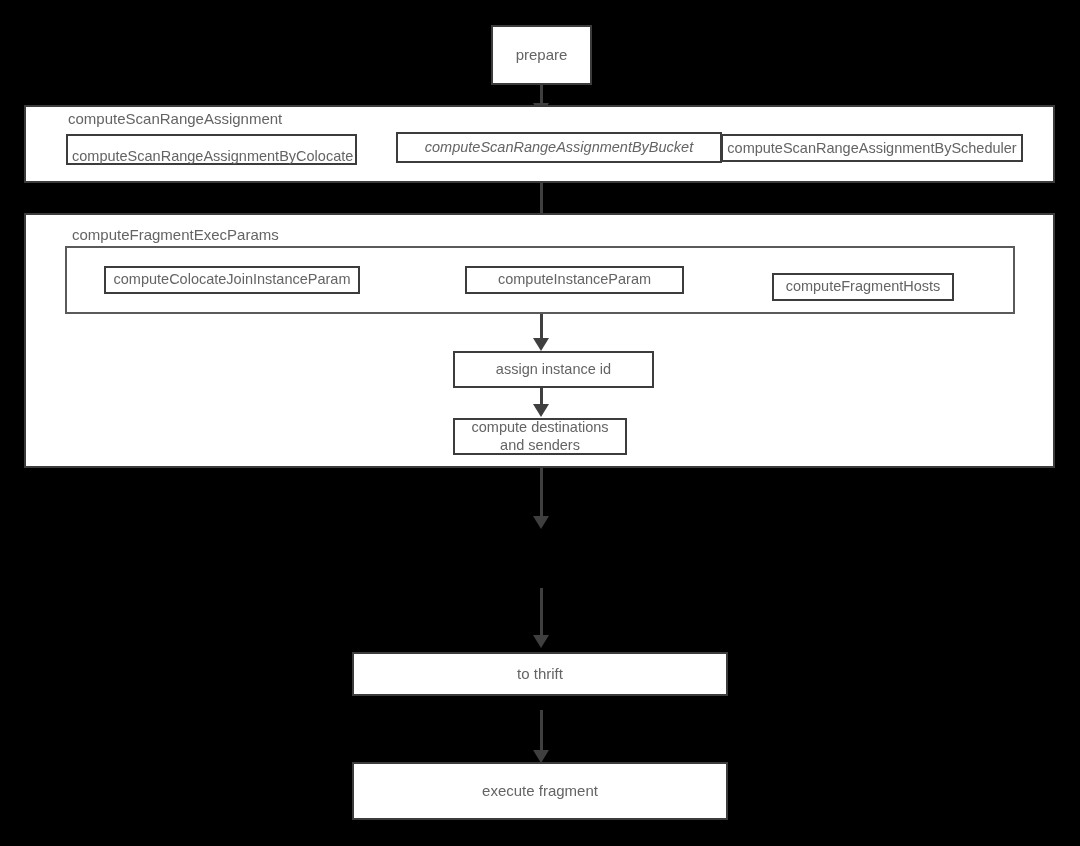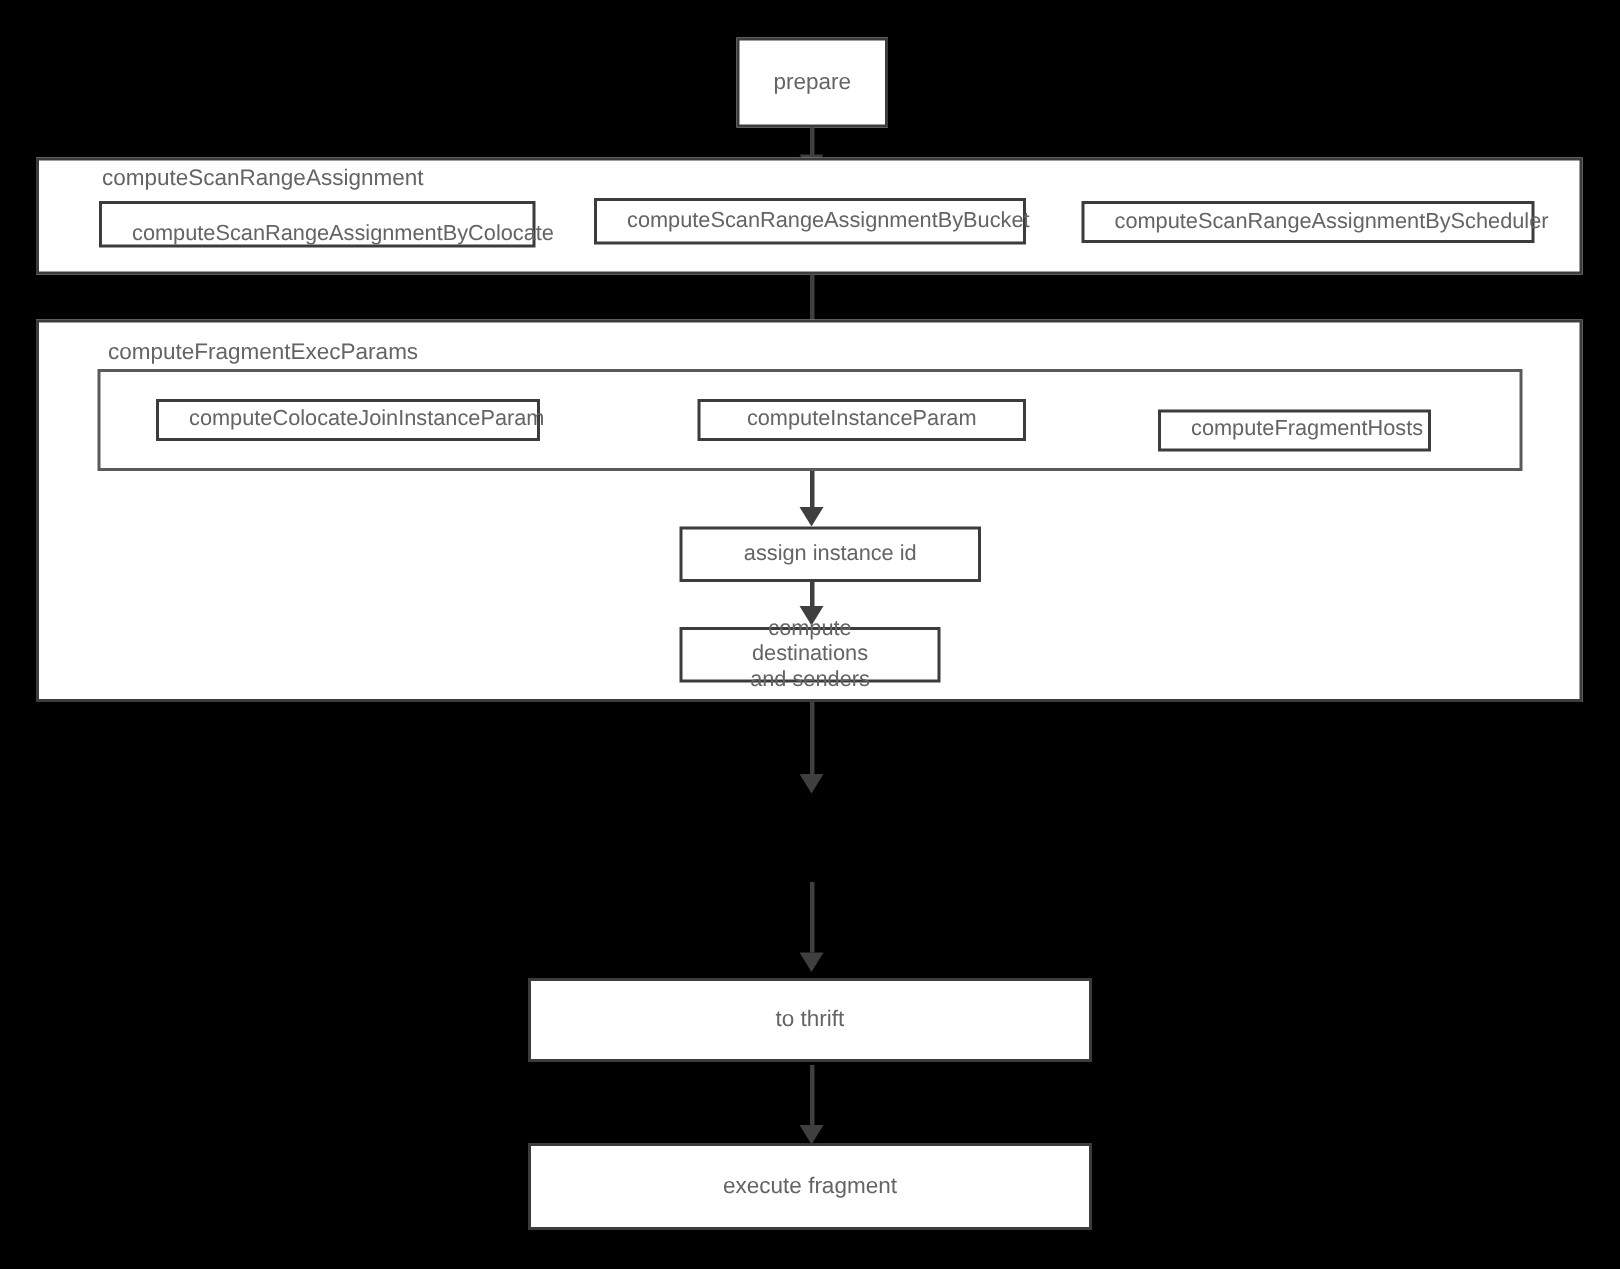--- a/index.html
+++ b/index.html
@@ -27,21 +27,21 @@
     display: flex;
     align-items: center;
     justify-content: center;
     text-align: center;
     line-height: 1.18;
     overflow: visible;
   }
   .node .node-label {
     display: block;
     width: 100%;
-    padding: 0 20px;
+    padding: 0 4px;
     box-sizing: border-box;
   }
 
   
   .container {
     position: absolute;
     box-sizing: border-box;
     background: #ffffff;
     border: 2px solid #3c3c3c;
   }
@@ -92,21 +92,21 @@
   <div class="edge-head" style="left:533px; top:103px;"></div>
 
   <div class="container" style="left:24px; top:105px; width:1031px; height:78px;">
     <div class="container-title fs-15" style="left:10px; top:4px; width:200px; white-space:normal; line-height:1.12;">computeScanRangeAssignment</div>
   </div>
 
   <div class="node fs-14" style="left:66px; top:134px; width:291px; height:31px;">
     <span class="node-label" style="line-height:1.35; margin-top:14px;">computeScanRangeAssignmentByColocate</span>
   </div>
 
-  <div class="node fs-14" style="left:396px; top:132px; width:288px; height:31px;">
+  <div class="node fs-14" style="left:396px; top:132px; width:326px; height:31px;font-style:italic;">
     <span class="node-label">computeScanRangeAssignmentByBucket</span>
   </div>
 
   <div class="node fs-14" style="left:721px; top:134px; width:302px; height:28px;">
     <span class="node-label" style="line-height:1.35; margin-top:1px;">computeScanRangeAssignmentByScheduler</span>
   </div>
 
   <div class="edge-line" style="left:540px; top:183px; height:42px;"></div>
   <div class="edge-head" style="left:533px; top:224px;"></div>
 
@@ -143,21 +143,21 @@
 and senders</span>
   </div>
 
   <div class="edge-line" style="left:540px; top:468px; height:48px;"></div>
   <div class="edge-head" style="left:533px; top:516px;"></div>
 
 
   <div class="edge-line" style="left:540px; top:588px; height:47px;"></div>
   <div class="edge-head" style="left:533px; top:635px;"></div>
 
-  <div class="node fs-15" style="left:352px; top:652px; width:376px; height:56px;">
+  <div class="node fs-15" style="left:352px; top:652px; width:376px; height:44px;">
     <span class="node-label">to thrift</span>
   </div>
 
   <div class="edge-line" style="left:540px; top:710px; height:47px;"></div>
   <div class="edge-head" style="left:533px; top:750px;"></div>
 
   <div class="node fs-15" style="left:352px; top:762px; width:376px; height:58px;">
     <span class="node-label">execute fragment</span>
   </div>
 

